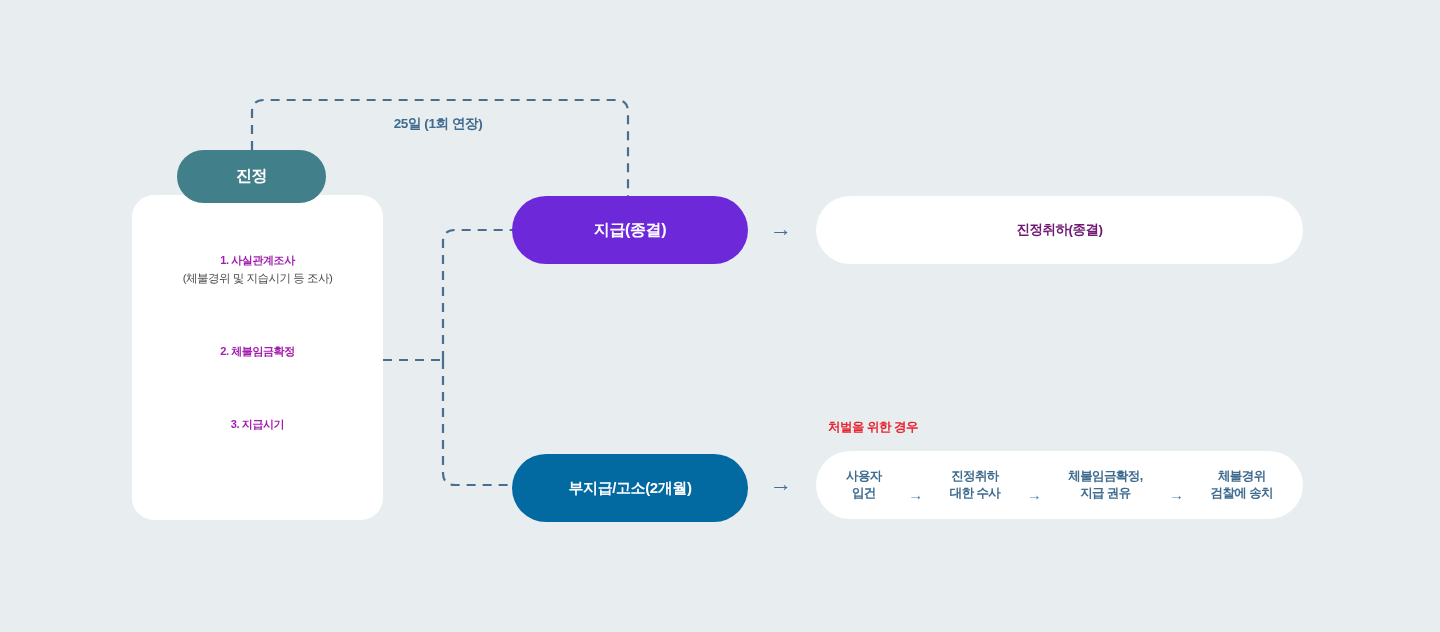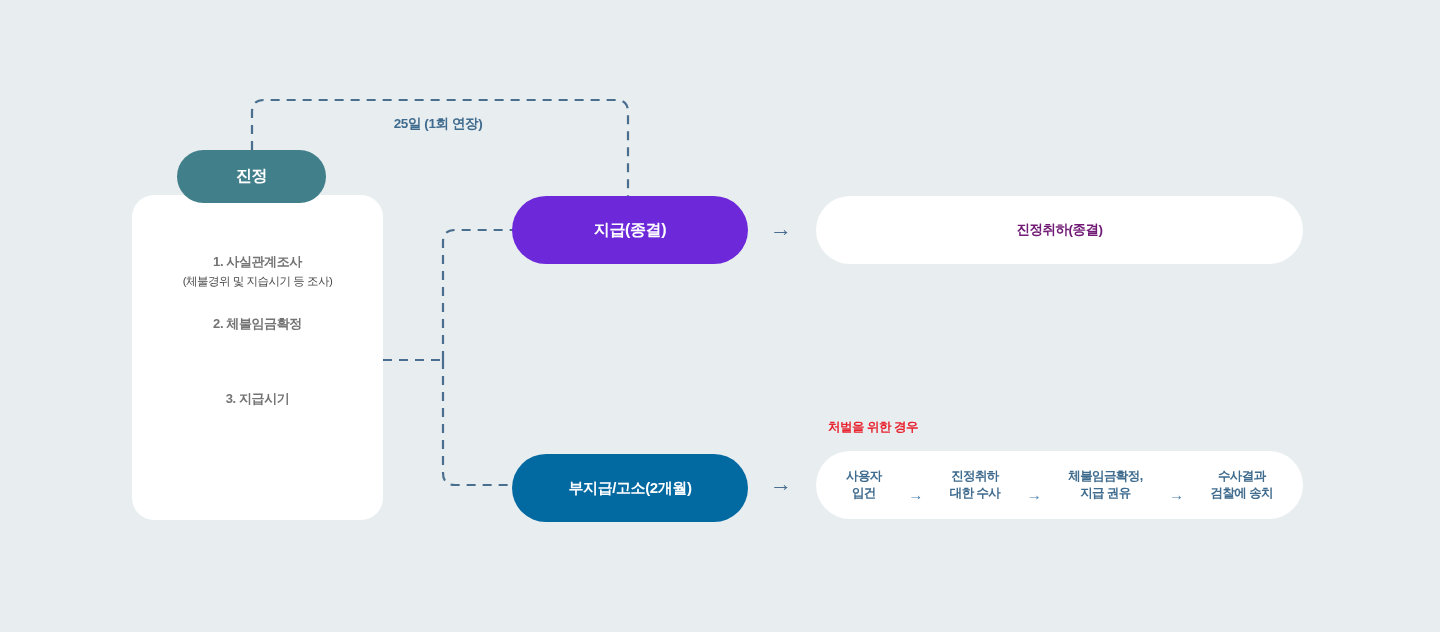--- a/index.html
+++ b/index.html
@@ -48,35 +48,35 @@
     flex-direction: column;
     align-items: center;
     padding-top: 58px;
     box-sizing: border-box;
   }
   .step {
     text-align: center;
     width: 100%;
   }
   .step-title {
-    font-size: 13px;
-    font-weight: bold;
-    color: #737373;
+    font-size: 11px;
+    font-weight: bold;
+    color: #a21caf;
     letter-spacing: -0.4px;
     line-height: 1.35;
   }
   .step-sub {
     font-size: 11.5px;
     font-weight: normal;
     color: #4a4a4a;
     letter-spacing: -0.5px;
     line-height: 1.4;
     margin-top: 2px;
   }
-  .step-2 { margin-top: 26px; }
+  .step-2 { margin-top: 58px; }
   .step-3 { margin-top: 58px; }
 
   
   .pill {
     position: absolute;
     display: flex;
     align-items: center;
     justify-content: center;
     color: #ffffff;
     font-weight: bold;
@@ -248,18 +248,18 @@
     <div class="substep-row">
       <div class="substep">사용자
 입건</div>
       <div class="substep-arrow">→</div>
       <div class="substep">진정취하
 대한 수사</div>
       <div class="substep-arrow">→</div>
       <div class="substep">체불임금확정,
 지급 권유</div>
       <div class="substep-arrow">→</div>
-      <div class="substep">수사결과
+      <div class="substep">체불경위
 검찰에 송치</div>
     </div>
   </div>
 
 </div>
 
 </body></html>

